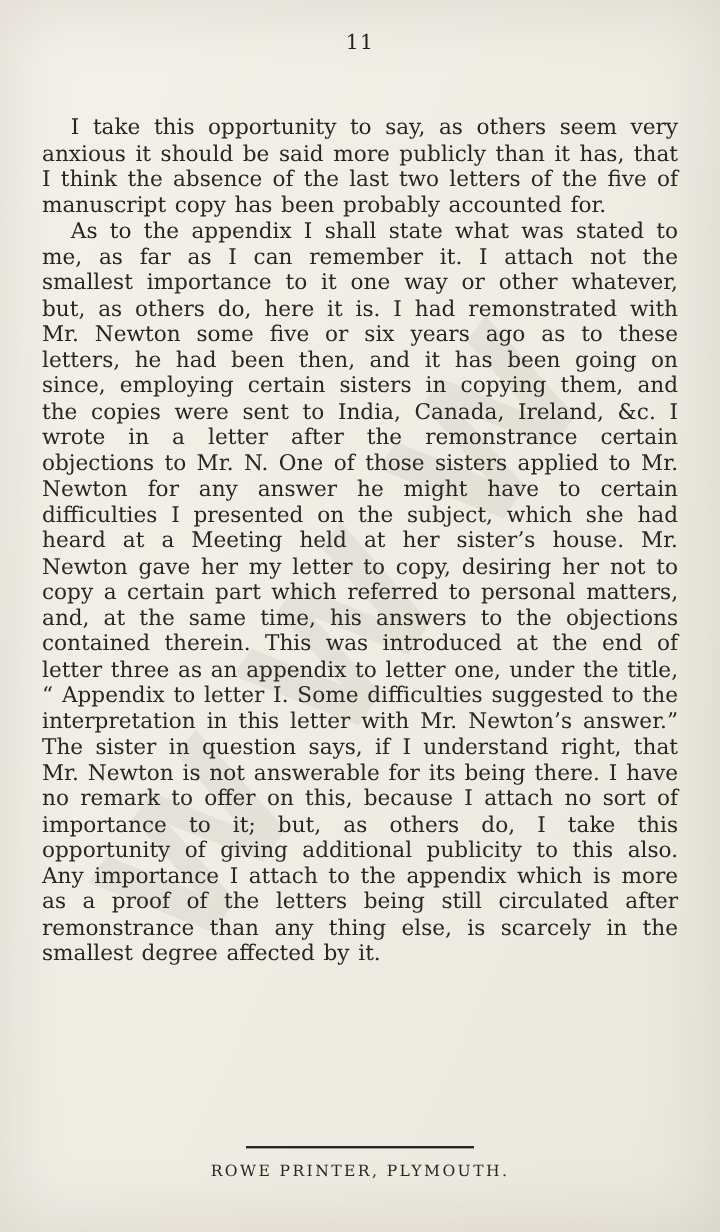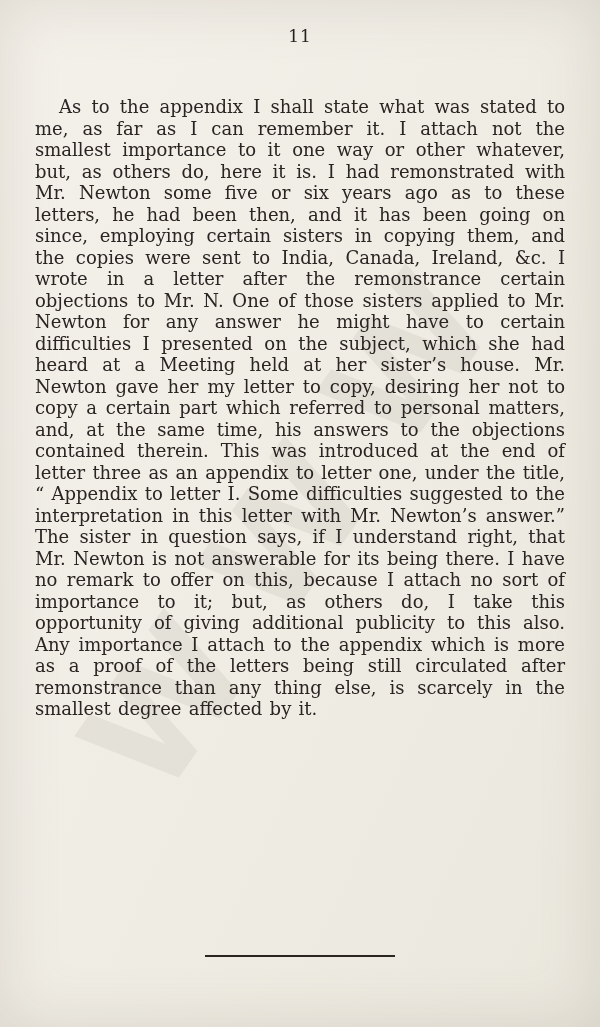--- a/index.html
+++ b/index.html
@@ -89,19 +89,21 @@
 
 <div class="page">
 
   <div class="watermark">
     <span>WWW</span>
   </div>
 
   <div class="page-number">11</div>
 
   <div class="text-block">
+    <p>I take this opportunity to say, as others seem very anxious it should be said more publicly than it has, that I think the absence of the last two letters of the five of manuscript copy has been probably accounted for.</p>
     <p>As to the appendix I shall state what was stated to me, as far as I can remember it.  I attach not the smallest importance to it one way or other whatever, but, as others do, here it is.  I had remonstrated with Mr. Newton some five or six years ago as to these letters, he had been then, and it has been going on since, employing certain sisters in copying them, and the copies were sent to India, Canada, Ireland, &amp;c.  I wrote in a letter after the remonstrance certain objections to Mr. N.  One of those sisters applied to Mr. Newton for any answer he might have to certain difficulties I presented on the subject, which she had heard at a Meeting held at her sister’s house.  Mr. Newton gave her my letter to copy, desiring her not to copy a certain part which referred to personal matters, and, at the same time, his answers to the objections contained therein.  This was introduced at the end of letter three as an appendix to letter one, under the title, “ Appendix to letter I.  Some difficulties suggested to the interpretation in this letter with Mr. Newton’s answer.”  The sister in question says, if I understand right, that Mr. Newton is not answerable for its being there.  I have no remark to offer on this, because I attach no sort of importance to it; but, as others do, I take this opportunity of giving additional publicity to this also.  Any importance I attach to the appendix which is more as a proof of the letters being still circulated after remonstrance than any thing else, is scarcely in the smallest degree affected by it.</p>
   </div>
 
   <div class="footer-rule"></div>
 
+  <div class="imprint">ROWE PRINTER, PLYMOUTH.</div>
 
 </div>
 
 </body></html>

